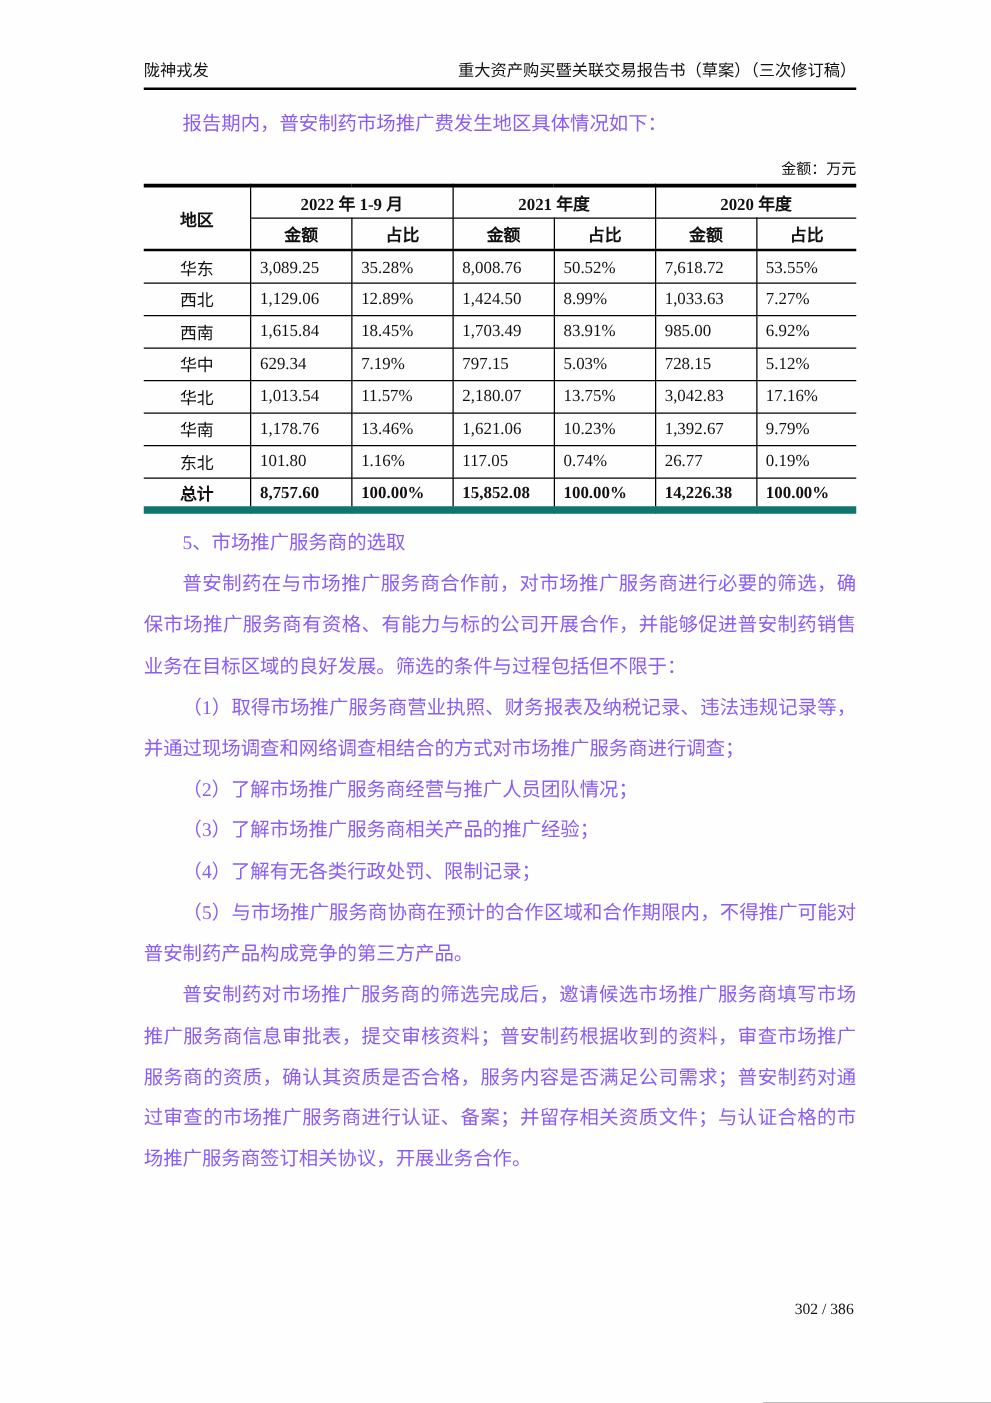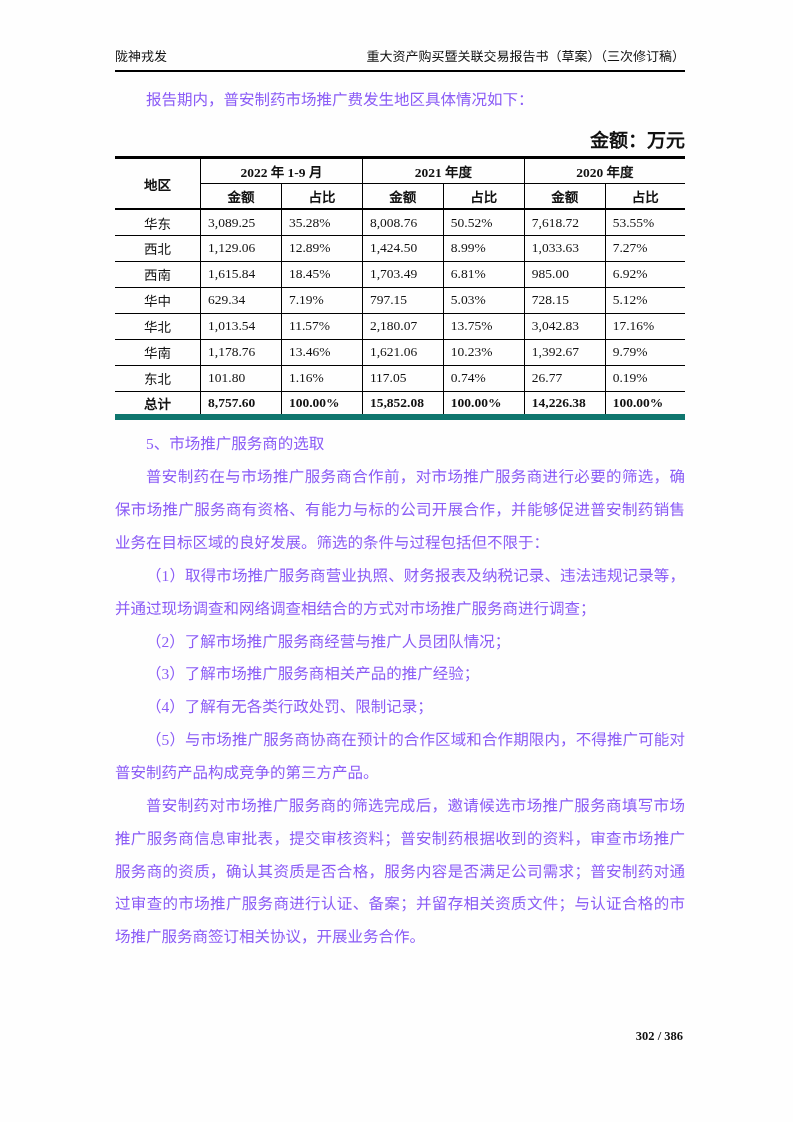--- a/index.html
+++ b/index.html
@@ -28,24 +28,23 @@
   .para {
     font-size: 15.5px;
     line-height: 2.12;
     text-align: justify;
     text-indent: 2em;
     color: #8b5cf6;
   }
   .intro { margin-top: 12px; }
   .unit-label {
     text-align: right;
-    font-size: 19px;
+    font-size: 12px;
     margin-top: 8px;
     margin-bottom: 4px;
-    font-weight: bold;
   }
   
   table.region-table {
     width: 100%;
     border-collapse: collapse;
     table-layout: fixed;
     border-top: 3px solid #000;
     border-bottom: 6px solid #0f766e;
     font-size: 13.5px;
   }
@@ -68,23 +67,23 @@
   .section-heading {
     font-family: "Liberation Sans", "DejaVu Sans", sans-serif;
     font-weight: bold;
     font-size: 17px;
     margin-top: 14px;
     letter-spacing: 1px;
   }
   .page-number {
     position: absolute;
     right: 110px;
-    bottom: 78px;
+    bottom: 67px;
     font-size: 12.5px;
-    font-weight: bold;
+    font-weight: normal;
   }
 </style>
 </head>
 <body>
 
 <div class="page">
 
   <div class="doc-header">
     <span>陇神戎发</span>
     <span>重大资产购买暨关联交易报告书（草案）（三次修订稿）</span>
@@ -137,21 +136,21 @@
         <td class="num">1,424.50</td>
         <td class="num">8.99%</td>
         <td class="num">1,033.63</td>
         <td class="num">7.27%</td>
       </tr>
       <tr>
         <td class="region">西南</td>
         <td class="num">1,615.84</td>
         <td class="num">18.45%</td>
         <td class="num">1,703.49</td>
-        <td class="num">6.81%</td>
+        <td class="num">83.91%</td>
         <td class="num">985.00</td>
         <td class="num">6.92%</td>
       </tr>
       <tr>
         <td class="region">华中</td>
         <td class="num">629.34</td>
         <td class="num">7.19%</td>
         <td class="num">797.15</td>
         <td class="num">5.03%</td>
         <td class="num">728.15</td>

